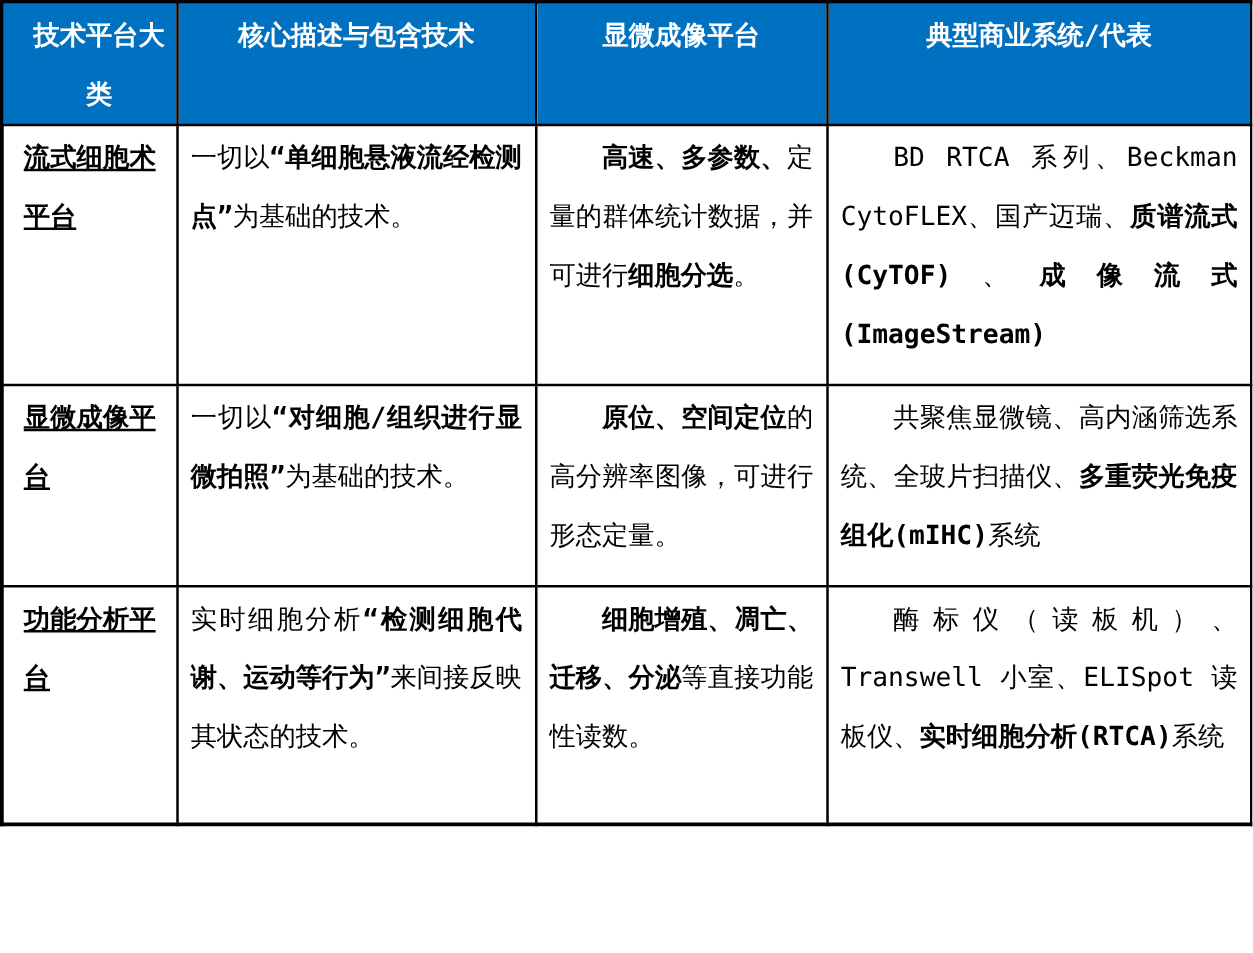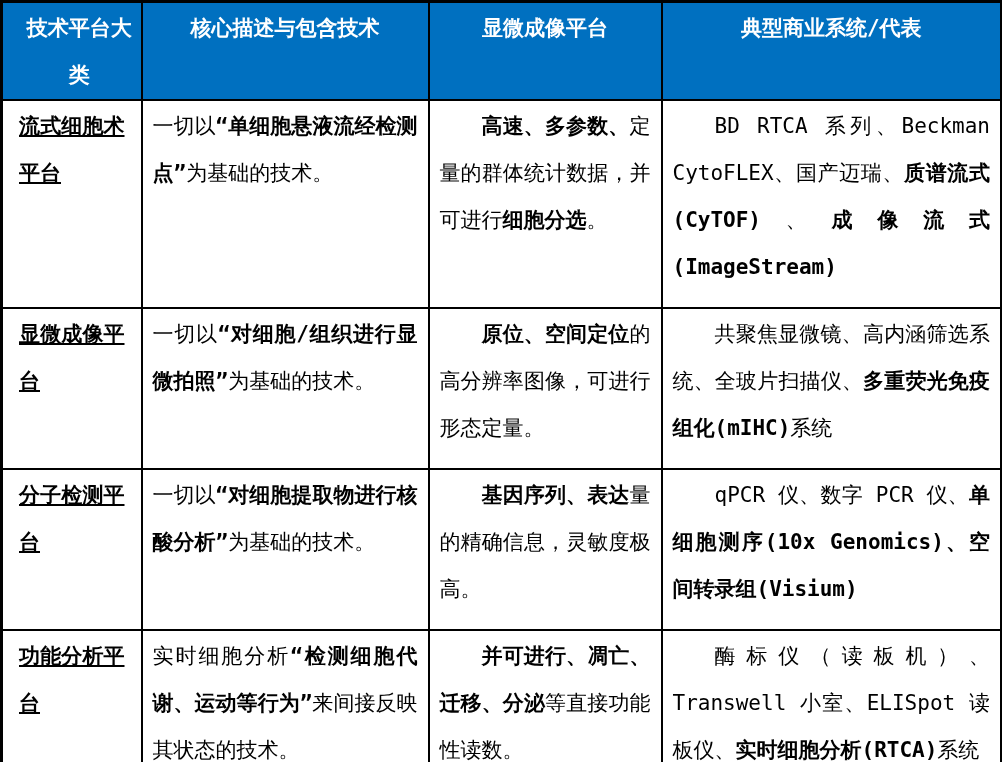--- a/index.html
+++ b/index.html
@@ -88,27 +88,21 @@
         <td><span>一切以</span><span class="b">“单细胞悬液流经检测点”</span><span>为基础的技术。</span></td>
         <td class="indent-cell"><span class="b">高速、多参数、</span><span>定量的群体统计数据，并可进行</span><span class="b">细胞分选</span><span>。</span></td>
         <td class="indent-cell"><span>BD RTCA 系列、Beckman CytoFLEX、国产迈瑞、</span><span class="b">质谱流式 (CyTOF)</span><span>、</span><span class="b">成像流式 (ImageStream)</span></td>
       </tr>
       <tr class="r-short">
         <td class="cat-cell">显微成像平台</td>
         <td><span>一切以</span><span class="b">“对细胞/组织进行显微拍照”</span><span>为基础的技术。</span></td>
         <td class="indent-cell"><span class="b">原位、空间定位</span><span>的高分辨率图像，可进行形态定量。</span></td>
         <td class="indent-cell"><span>共聚焦显微镜、高内涵筛选系统、全玻片扫描仪、</span><span class="b">多重荧光免疫组化(mIHC)</span><span>系统</span></td>
       </tr>
-      <tr class="r-short">
-        <td class="cat-cell">分子检测平台</td>
-        <td><span>一切以</span><span class="b">“对细胞提取物进行核酸分析”</span><span>为基础的技术。</span></td>
-        <td class="indent-cell"><span class="b">基因序列、表达</span><span>量的精确信息，灵敏度极高。</span></td>
-        <td class="indent-cell"><span>qPCR 仪、数字 PCR 仪、</span><span class="b">单细胞测序(10x Genomics)、空间转录组(Visium)</span></td>
-      </tr>
       <tr class="r-tall">
         <td class="cat-cell">功能分析平台</td>
         <td><span>实时细胞分析</span><span class="b">“检测细胞代谢、运动等行为”</span><span>来间接反映其状态的技术。</span></td>
-        <td class="indent-cell"><span class="b">并可进行、凋亡、迁移、分泌</span><span>等直接功能性读数。</span></td>
+        <td class="indent-cell"><span class="b">细胞增殖、凋亡、迁移、分泌</span><span>等直接功能性读数。</span></td>
         <td class="indent-cell"><span>酶标仪（读板机）、Transwell 小室、ELISpot 读板仪、</span><span class="b">实时细胞分析(RTCA)</span><span>系统</span></td>
       </tr>
     </tbody>
   </table>
 </div>
 
 </body></html>

